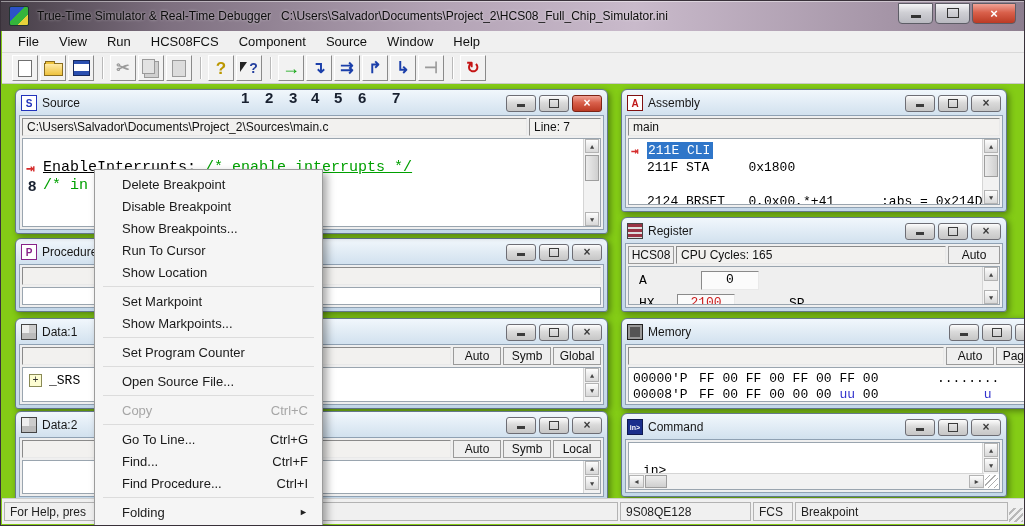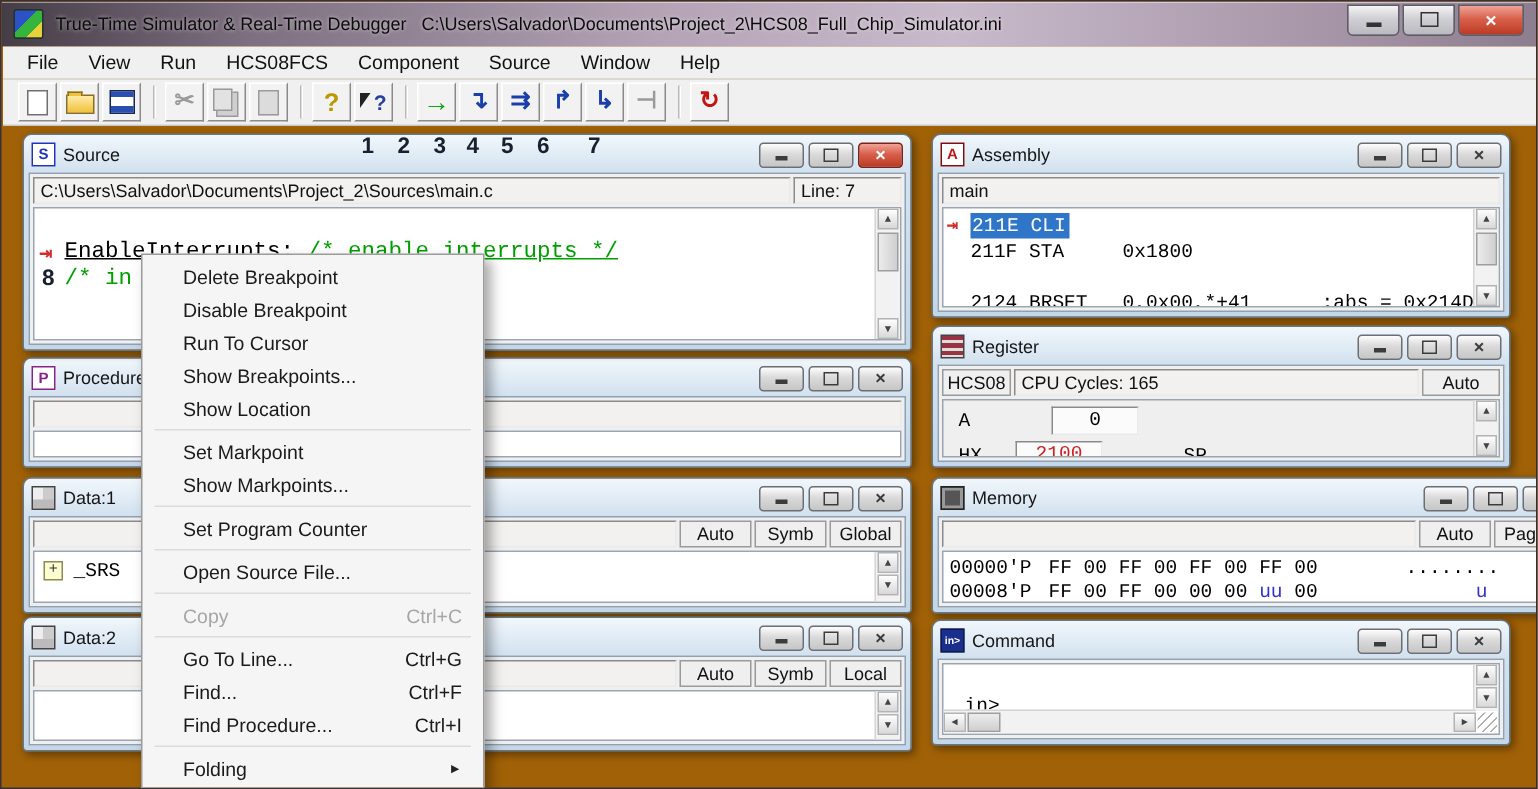--- a/index.html
+++ b/index.html
@@ -1,17 +1,17 @@
 <!DOCTYPE html>
 <html><head>
 <meta charset="utf-8">
 <style>
   html,body{margin:0;padding:0;}
   #app{position:relative;width:1025px;height:526px;overflow:hidden;
-       background:#a16207;font-family:"Liberation Sans",sans-serif;
+       background:#84cc16;font-family:"Liberation Sans",sans-serif;
        border:1px solid #39313a;box-sizing:border-box;}
   
   .titlebar{position:absolute;left:0;top:0;width:100%;height:30px;
     background:linear-gradient(to right,#453d46,#7d6f7f 16%,#b2a2b4 42%,#c9bacb 62%,#a393a5 88%,#8d7e8f);
     box-shadow:inset 0 1px 0 rgba(255,255,255,.45);display:flex;align-items:center;}
   .appicon{width:18px;height:18px;margin:0 8px 0 8px;border:1px solid #233;
     background:linear-gradient(135deg,#2c52c8 0 40%,#35b53c 40% 70%,#e8d23a 70%);border-radius:2px;}
   .title{font-size:12px;color:#0c0c0c;white-space:pre;text-shadow:0 0 3px rgba(255,255,255,.6);}
   .mcaps{margin-left:auto;margin-right:8px;display:flex;gap:2px;margin-top:-6px;}
   .mcap{width:33px;height:19px;border:1px solid #5d5d66;border-radius:0 0 4px 4px;
@@ -485,24 +485,24 @@
   </div>
 
   <div class="cmenu">
     <div class="cmi">
         <span>Delete Breakpoint</span>
       </div>
     <div class="cmi">
         <span>Disable Breakpoint</span>
       </div>
     <div class="cmi">
+        <span>Show Breakpoints...</span>
+      </div>
+    <div class="cmi">
         <span>Run To Cursor</span>
-      </div>
-    <div class="cmi">
-        <span>Show Breakpoints...</span>
       </div>
     <div class="cmi">
         <span>Show Location</span>
       </div>
     <div class="csep"></div>
     <div class="cmi">
         <span>Set Markpoint</span>
       </div>
     <div class="cmi">
         <span>Show Markpoints...</span>
@@ -533,14 +533,21 @@
         <span>Find Procedure...</span>
         <span class="sc">Ctrl+I</span>
       </div>
     <div class="csep"></div>
     <div class="cmi">
         <span>Folding</span>
         <span class="subarrow">►</span>
       </div>
   </div>
 
+  <div class="statusbar">
+    <div class="sp" style="left:2px;width:614px">For Help, pres</div>
+    <div class="sp" style="left:618px;width:131px">9S08QE128</div>
+    <div class="sp" style="left:751px;width:40px">FCS</div>
+    <div class="sp" style="left:793px;width:213px">Breakpoint</div>
+    <div class="grip"></div>
+  </div>
 
 </div>
 
 </body></html>

